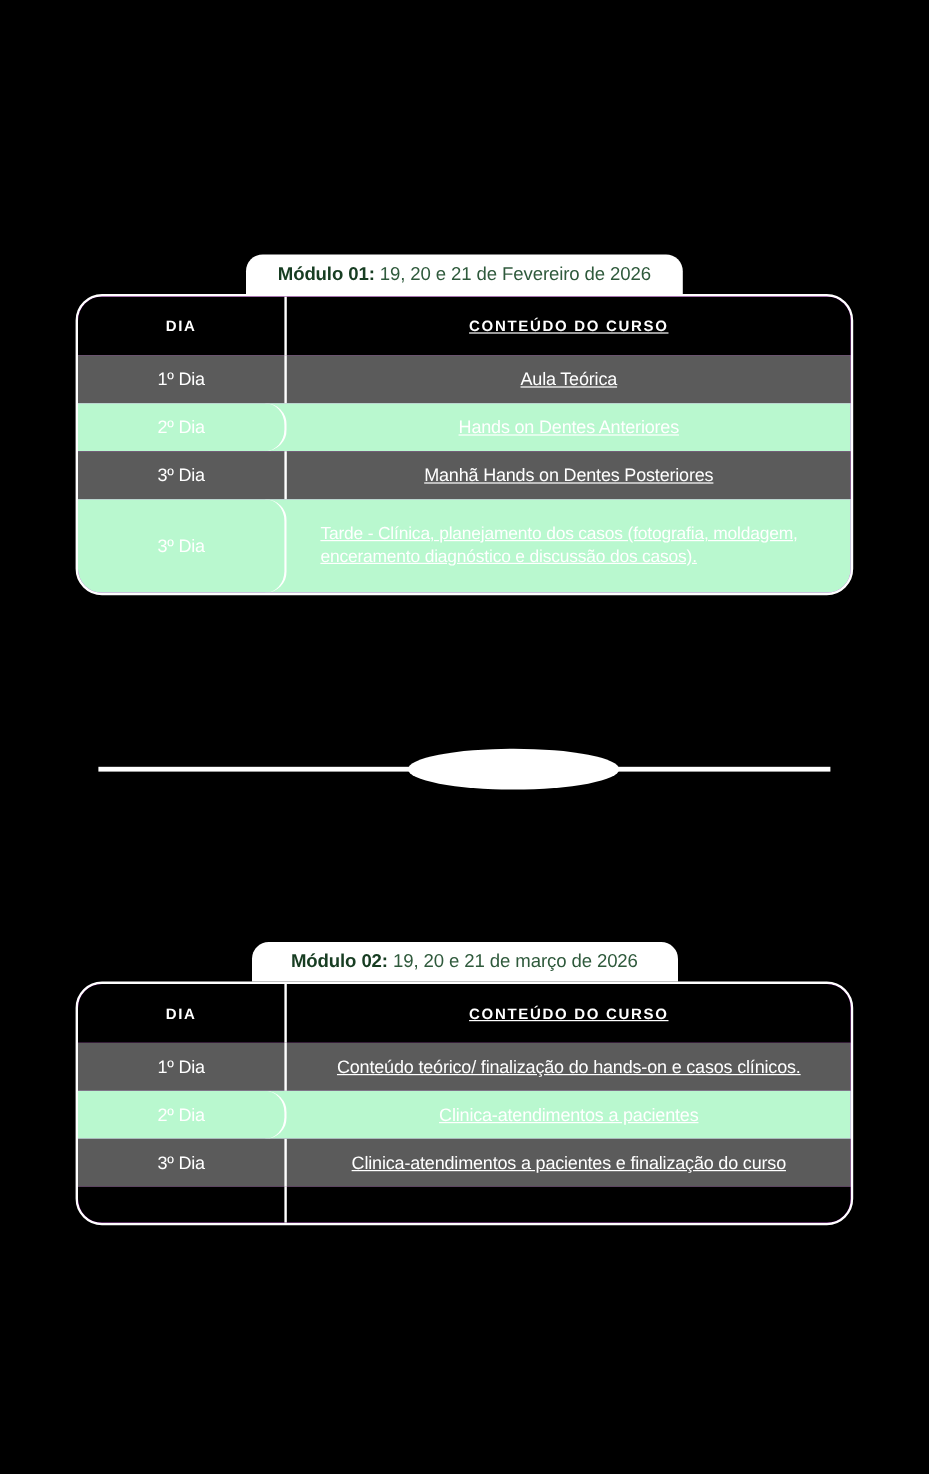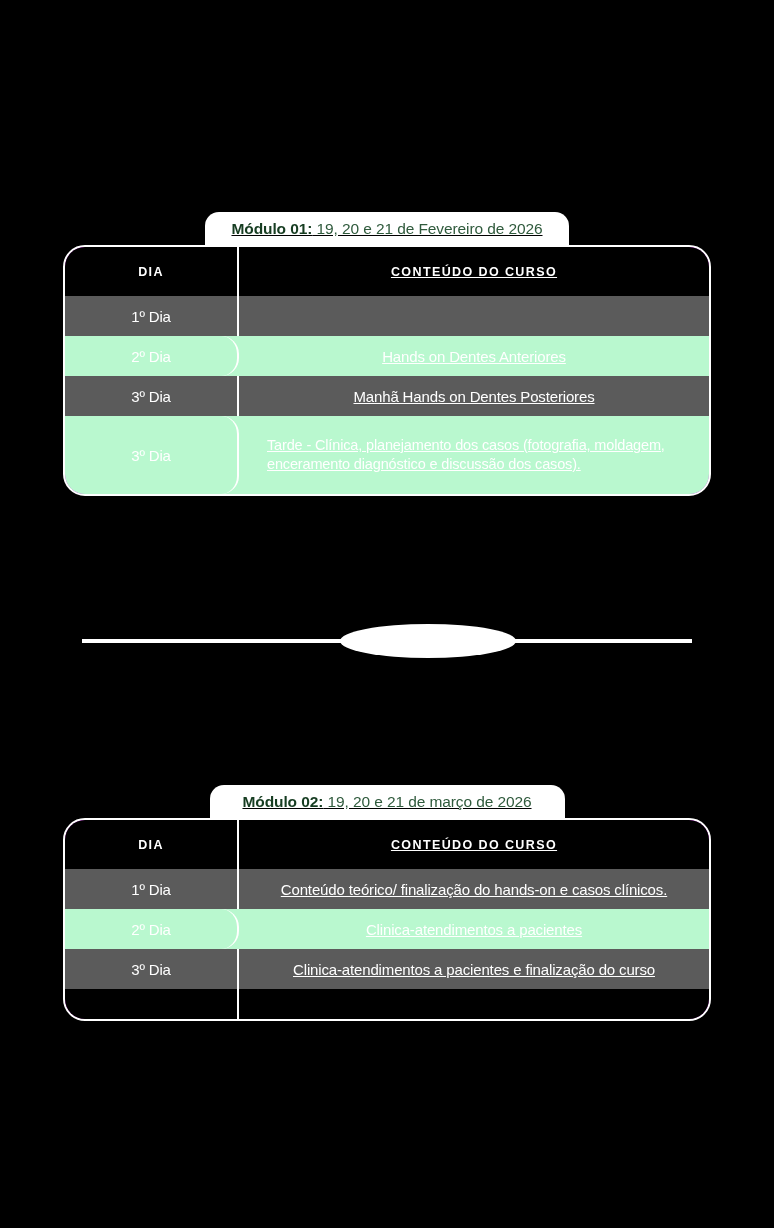--- a/index.html
+++ b/index.html
@@ -34,21 +34,20 @@
     height: 33px;
   }
   .module-tab {
     background: #ffffff;
     border-radius: 14px 14px 0 0;
     padding: 5px 26px 4px 26px;
     white-space: nowrap;
     line-height: 24px;
     min-width: 355px;
     text-align: center;
-    text-decoration: underline;
   }
   .module-tab .mod-name {
     font-weight: bold;
     font-size: 15.5px;
     color: #173d22;
     letter-spacing: -0.1px;
   }
   .module-tab .mod-dates {
     font-weight: normal;
     font-size: 15.5px;
@@ -179,20 +178,21 @@
 
     <div class="module-table">
 
       <div class="trow header">
         <div class="tcell-day">DIA</div>
         <div class="tcell-content">CONTEÚDO DO CURSO</div>
       </div>
 
       <div class="trow gray">
         <div class="tcell-day">1º Dia</div>
+        <div class="tcell-content">Aula Teórica</div>
       </div>
 
       <div class="trow green">
         <div class="tcell-day">2º Dia</div>
         <div class="tcell-content">Hands on Dentes Anteriores</div>
       </div>
 
       <div class="trow gray">
         <div class="tcell-day">3º Dia</div>
         <div class="tcell-content">Manhã Hands on Dentes Posteriores</div>

